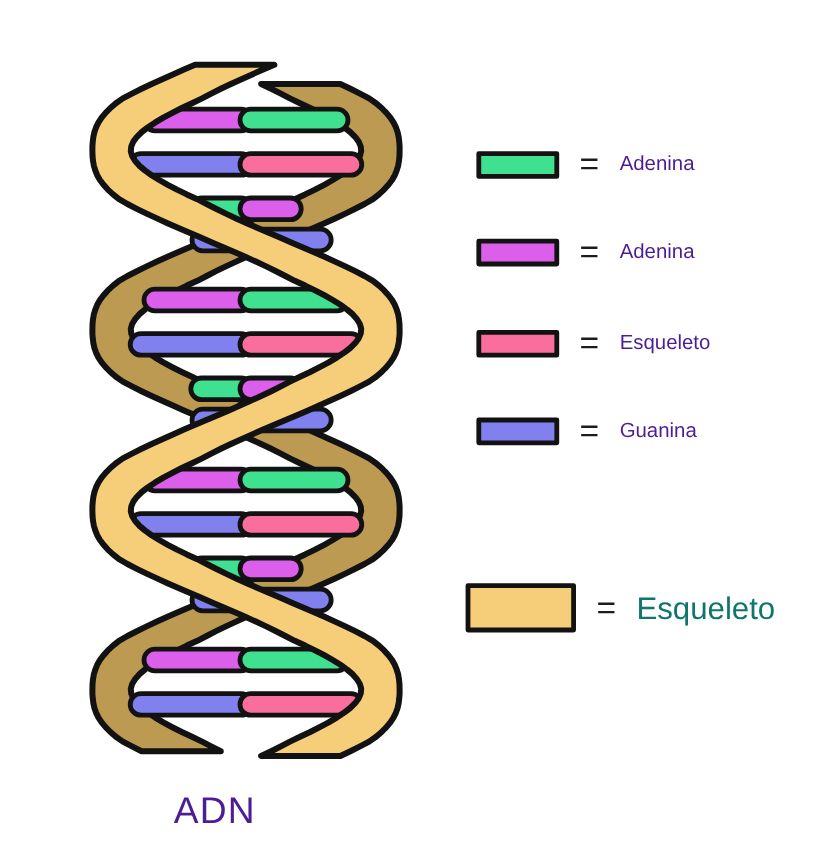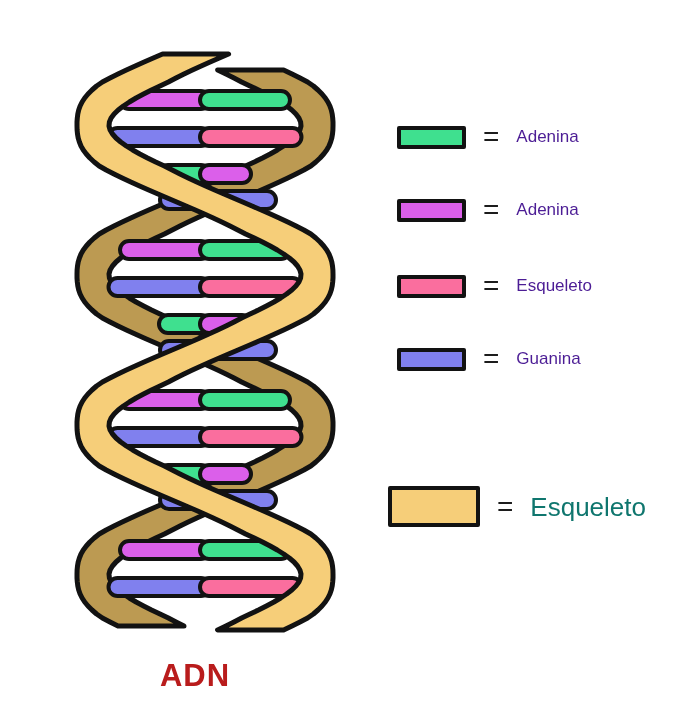--- a/index.html
+++ b/index.html
@@ -6,23 +6,23 @@
   body{
     width:697px;height:722px;
     background:#ffffff;
     position:relative;
     overflow:hidden;
     font-family:"Liberation Sans", sans-serif;
   }
   .stage{position:absolute;inset:0;}
   .helix-wrap{position:absolute;left:0;top:0;width:380px;height:722px;}
   .dna-title{
-    position:absolute;left:148px;top:658px;width:94px;
+    position:absolute;left:132px;top:658px;width:94px;
     text-align:center;
-    font-size:31px;font-weight:bold;color:#b91c1c;
+    font-size:31px;font-weight:normal;color:#4c1d95;
     letter-spacing:1px;
   }
   .legend{position:absolute;left:0;top:0;width:697px;height:722px;}
   .legend-row{
     position:absolute;left:397px;
     display:flex;align-items:center;
   }
   .swatch{
     display:inline-block;
     width:61px;height:15px;

